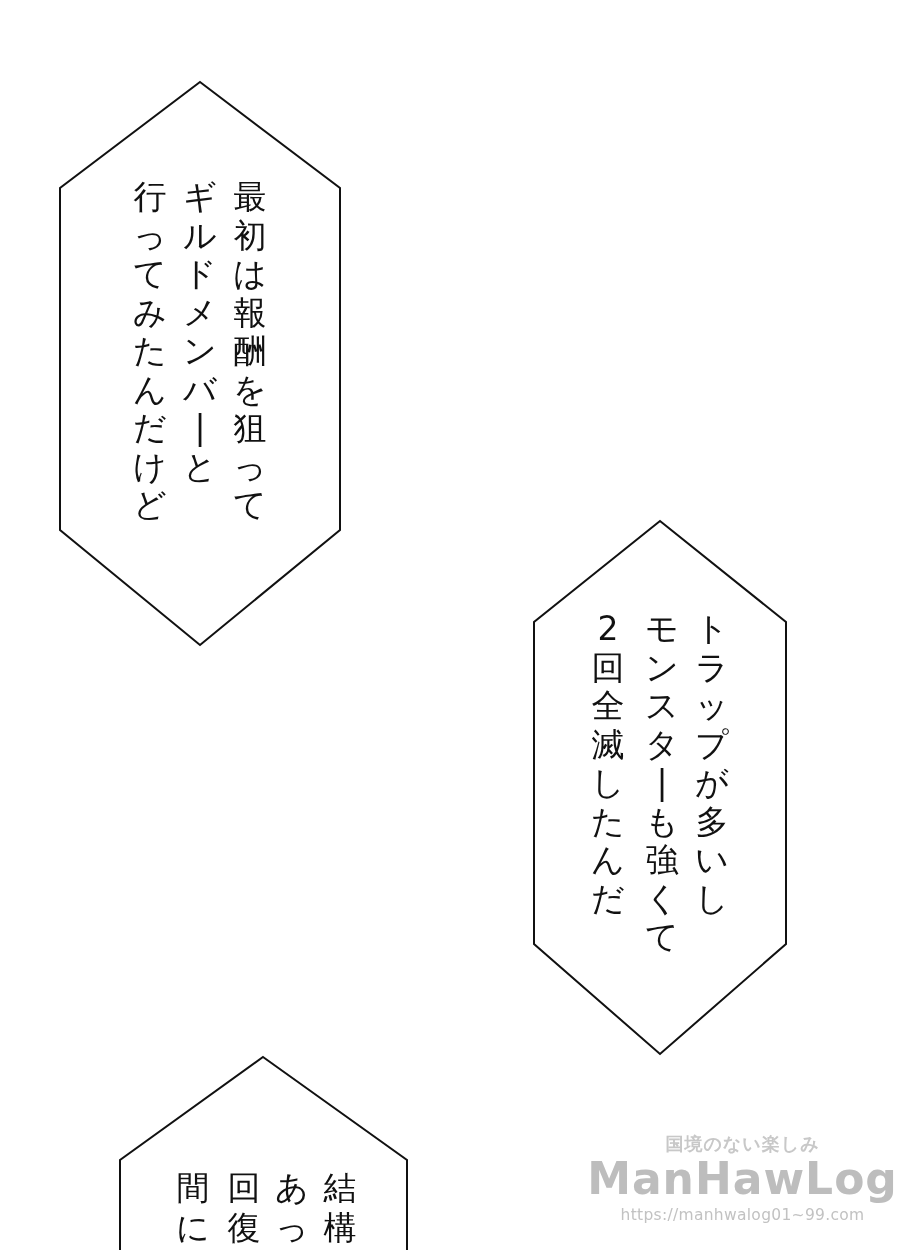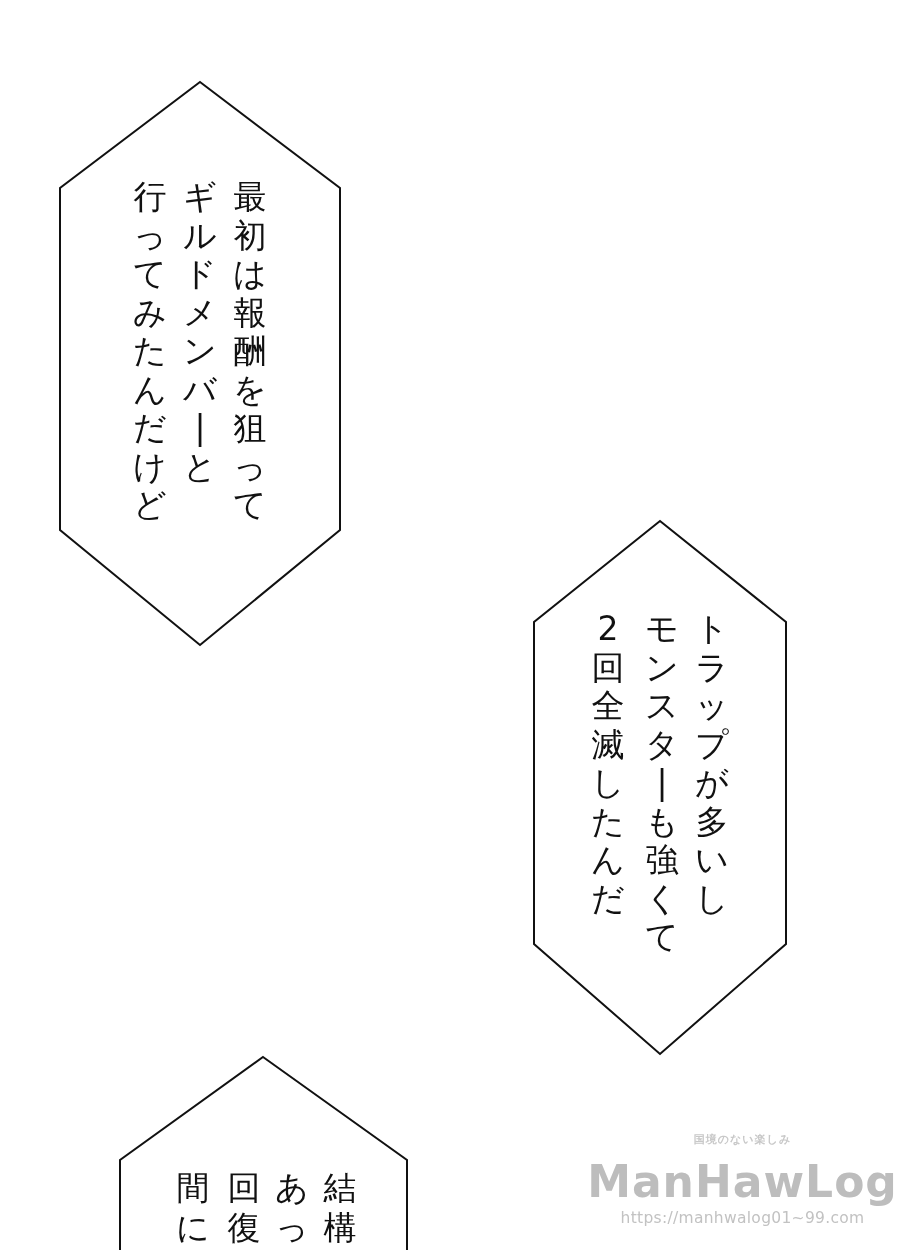--- a/index.html
+++ b/index.html
@@ -5,23 +5,23 @@
   html, body { margin: 0; padding: 0; background: #ffffff; }
   body { width: 900px; height: 1250px; position: relative; overflow: hidden;
          font-family: "DejaVu Sans", "Liberation Sans", sans-serif; }
   .hexlayer { position: absolute; left: 0; top: 0; width: 900px; height: 1250px; }
   .bubble { position: absolute; }
   .col { position: absolute; display: flex; flex-direction: column; align-items: center;
          color: #111111; font-size: 33px; line-height: 38.5px; font-weight: normal; }
   .col span { display: block; width: 40px; text-align: center; height: 38.5px; }
   .watermark { position: absolute; left: 585px; top: 1132px; width: 315px; text-align: center;
                color: #c4c4c4; filter: blur(0.6px); }
-  .wm-sub { font-size: 11px; letter-spacing: 1px; color: #c8c8c8; font-weight: bold; }
+  .wm-sub { font-size: 18px; letter-spacing: 1px; color: #c8c8c8; font-weight: bold; }
   .wm-logo { font-family: "DejaVu Sans", sans-serif; font-weight: bold; font-size: 44px; line-height: 46px;
-             color: #bdbdbd; letter-spacing: 1px; margin-top: 12px; }
+             color: #bdbdbd; letter-spacing: 1px; margin-top: 0px; }
   .wm-url { font-family: "DejaVu Sans", sans-serif; font-weight: normal; font-size: 15.5px; color: #c2c2c2; margin-top: 4px; letter-spacing: 0.3px; }
 </style>
 </head>
 <body>
 
 <svg class="hexlayer" width="900" height="1250" viewBox="0 0 900 1250">
   <polygon points="200,82 340,188 340,530 200,645 60,530 60,188" fill="#ffffff" stroke="#111111" stroke-width="2"></polygon>
   <polygon points="660,521 786,622 786,944 660,1054 534,944 534,622" fill="#ffffff" stroke="#111111" stroke-width="2"></polygon>
   <polygon points="263,1057 407,1160 407,1400 263,1500 120,1400 120,1160" fill="#ffffff" stroke="#111111" stroke-width="2"></polygon>
 </svg>

